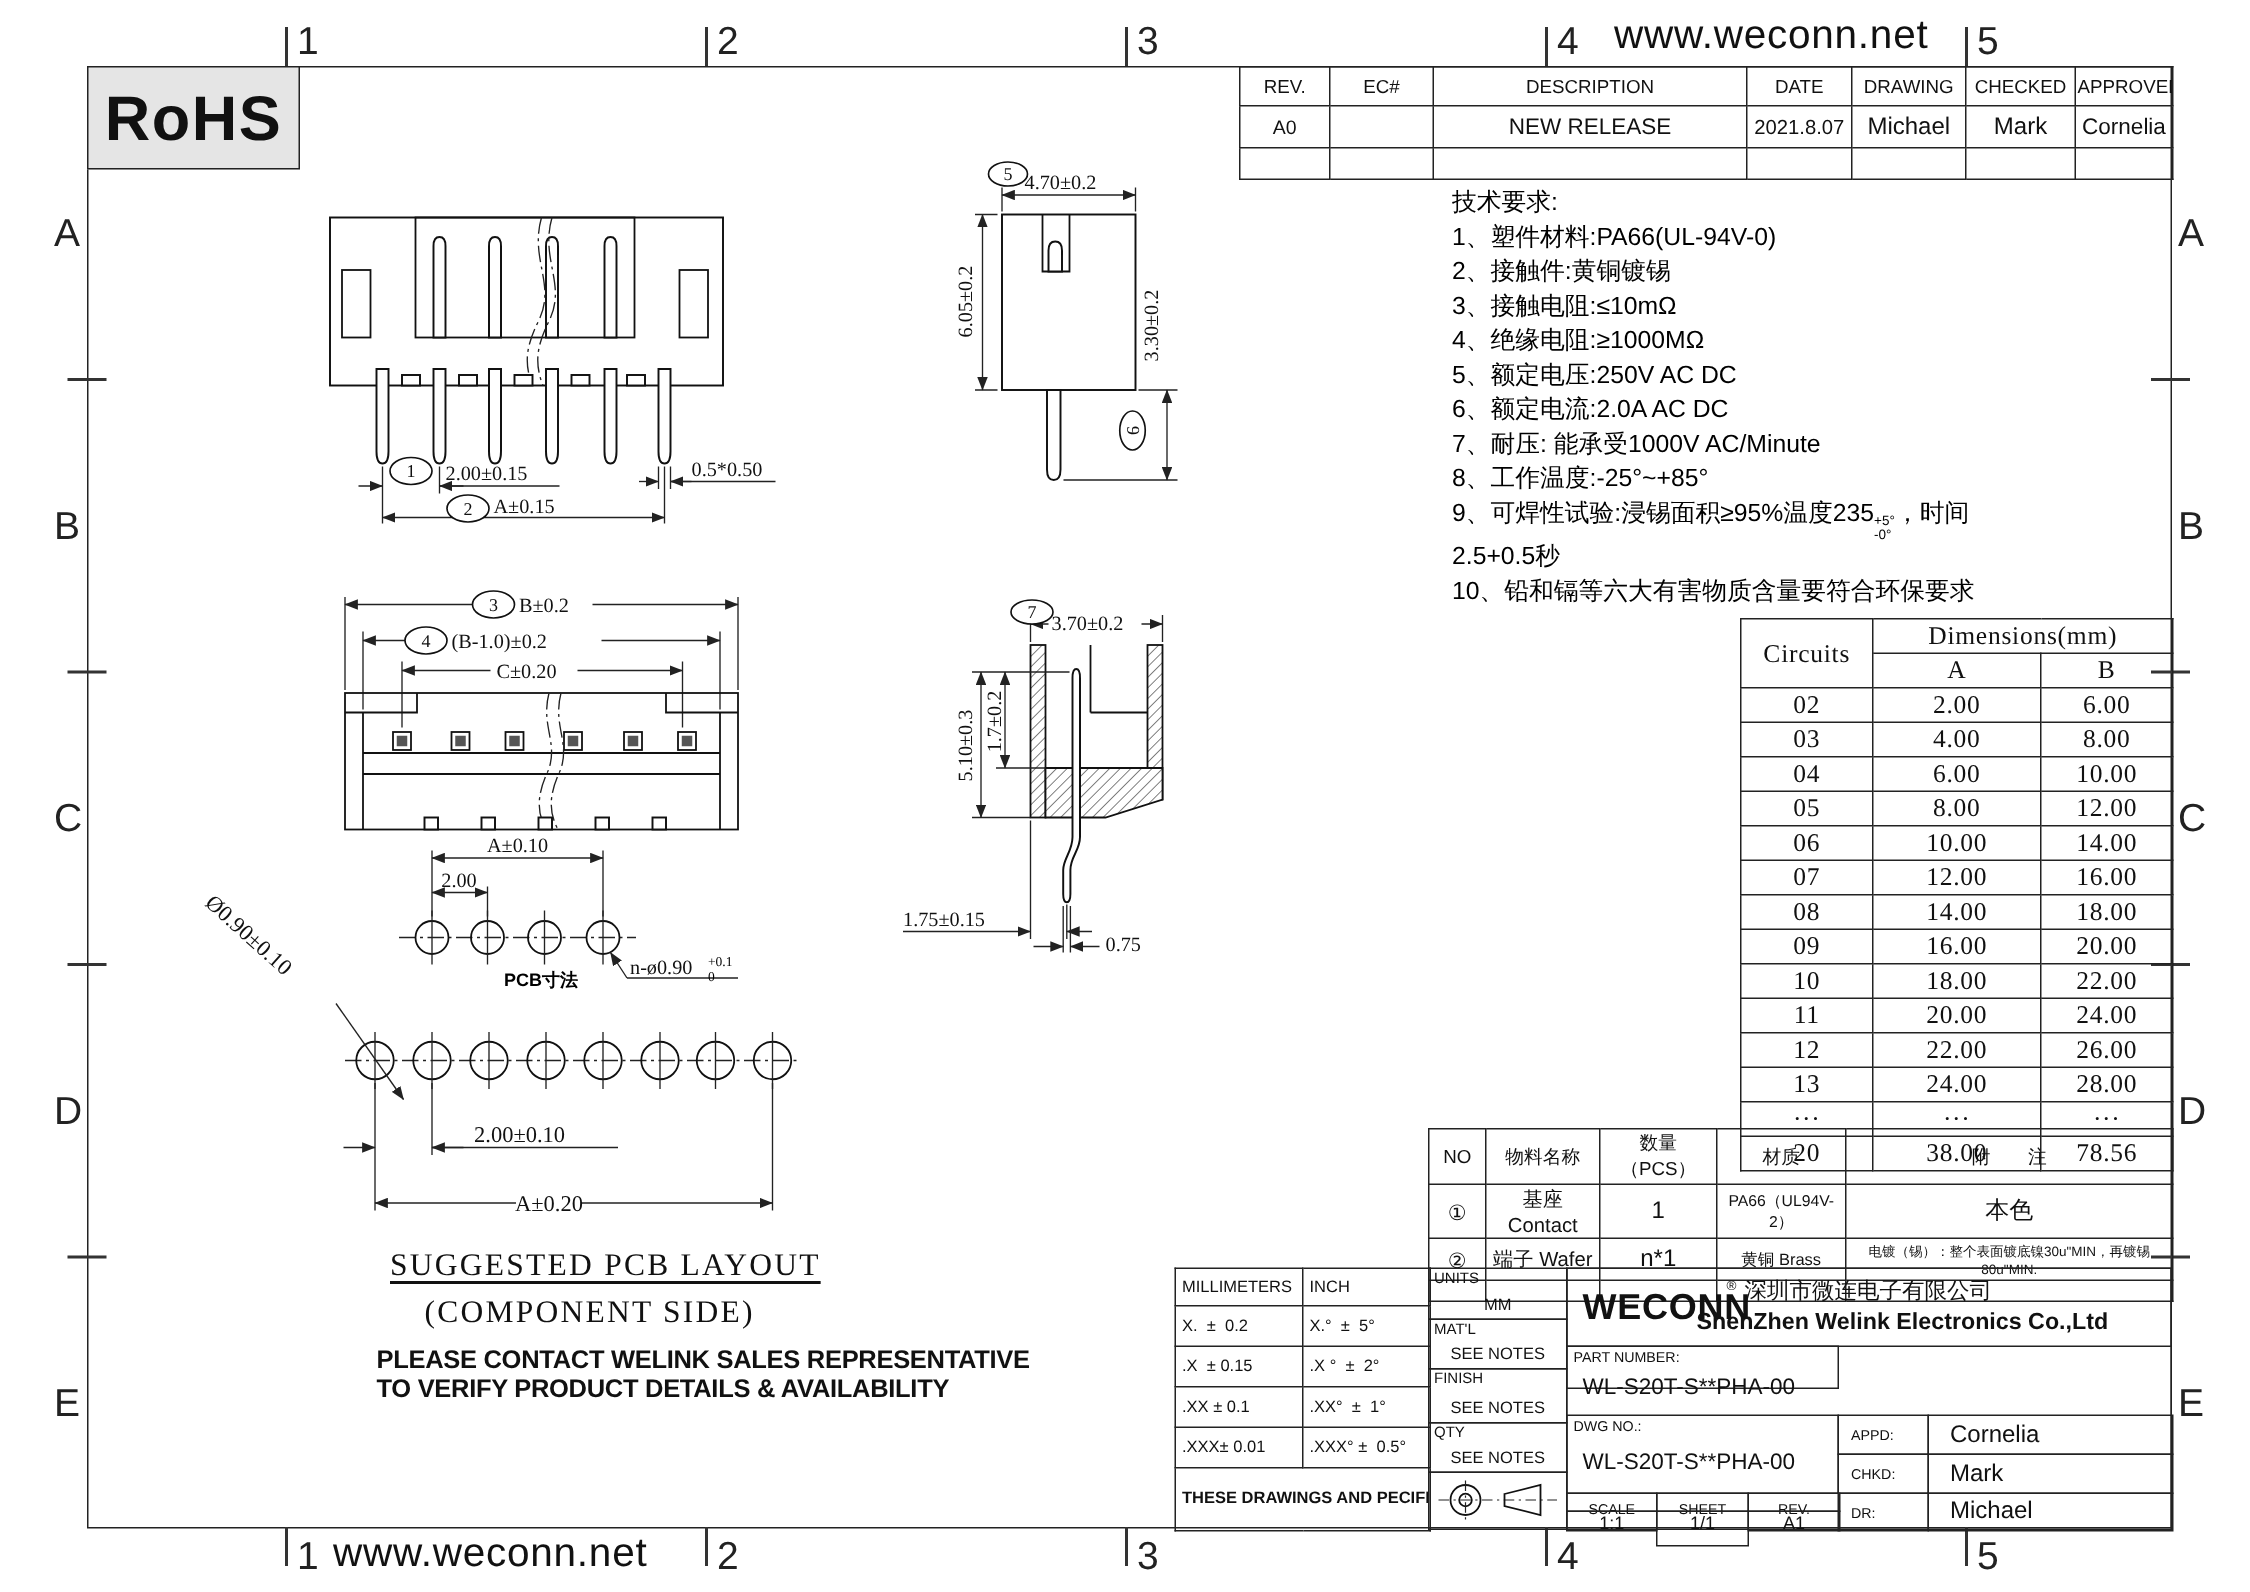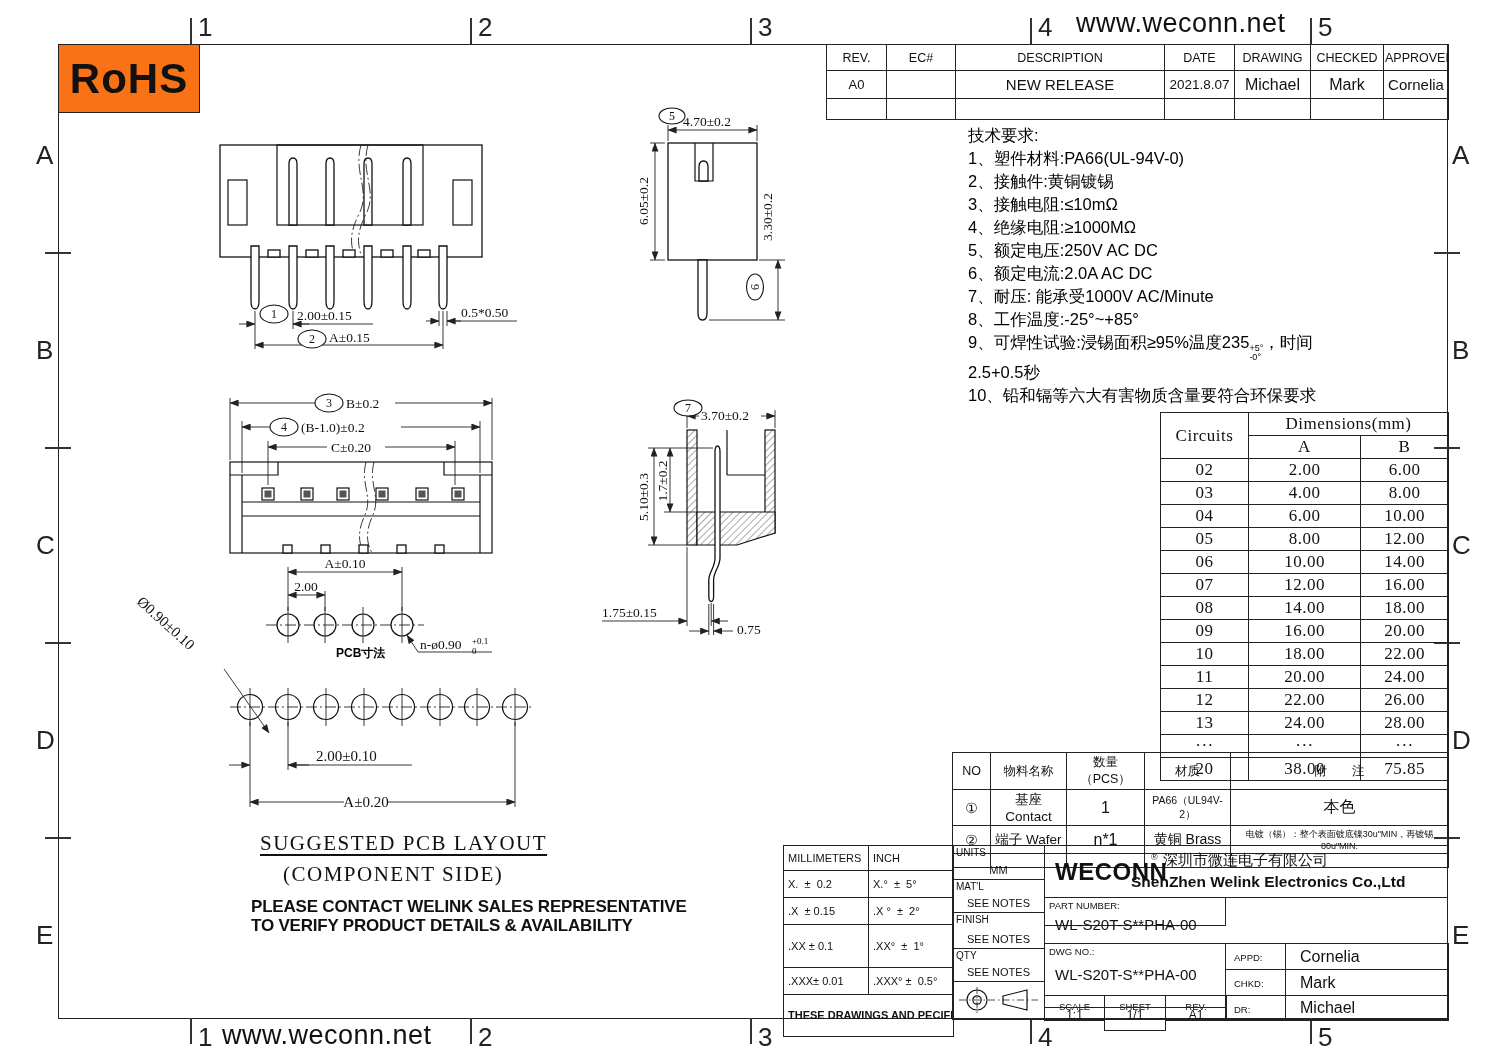--- a/index.html
+++ b/index.html
@@ -5,21 +5,21 @@
   html,body{margin:0;padding:0;background:#fff;}
   .page{position:relative;width:1500px;height:1061px;background:#fff;overflow:hidden;
         font-family:"Liberation Sans",sans-serif;color:#111;}
   .abs{position:absolute;}
   .frame{left:58px;top:44px;width:1388px;height:973px;border:1.6px solid #222;}
   
   .zn{font-size:26px;color:#222;}
   .tickv{width:1.5px;height:26px;background:#333;}
   .tickh{height:1.5px;width:26px;background:#333;}
   .url{font-size:27px;letter-spacing:.5px;color:#111;}
-  .rohs{left:58px;top:44px;width:140px;height:67px;border:1.6px solid #222;background:#f97316;
+  .rohs{left:58px;top:44px;width:140px;height:67px;border:1.6px solid #222;background:#e5e5e5;
         display:flex;align-items:center;justify-content:center;font-size:42px;font-weight:700;letter-spacing:1px;}
   
   table{border-collapse:collapse;table-layout:fixed;}
   td{border:1px solid #222;overflow:hidden;vertical-align:middle;}
   .rev-table{left:826px;top:44px;}
   .rev-table td{text-align:center;}
   .rev-h{font-size:12.5px;}
   .rev-v{font-size:15px;}
   .dim-table{left:1160px;top:412px;}
   .dim-table td{text-align:center;font-family:"Liberation Serif","DejaVu Serif",serif;font-size:17px;letter-spacing:.5px;}
@@ -269,21 +269,21 @@
 
         <tr style="height:21px">
           <td>···</td>
           <td>···</td>
           <td>···</td>
         </tr>
 
         <tr style="height:21px">
           <td>20</td>
           <td>38.00</td>
-          <td>75.85</td>
+          <td>78.56</td>
         </tr>
       </tbody>
   </table>
 
   <table class="abs parts-table" style="width:496px">
     <colgroup>
         <col style="width:38px">
         <col style="width:76px">
         <col style="width:78px">
         <col style="width:86px">
@@ -301,21 +301,21 @@
       <td style="font-size:14px">①</td>
       <td style="font-size:13.5px">基座 Contact</td>
       <td style="font-size:16px">1</td>
       <td style="font-size:10.5px">PA66（UL94V-2）</td>
       <td style="font-size:16px">本色</td>
     </tr>
     <tr style="height:28px">
       <td style="font-size:14px">②</td>
       <td style="font-size:13.5px">端子 Wafer</td>
       <td style="font-size:16px">n*1</td>
-      <td style="font-size:14px">黄铜 Brass</td>
+      <td style="font-size:11px">黄铜 Brass</td>
       <td style="font-size:9px">电镀（锡）：整个表面镀底镍30u"MIN，再镀锡80u"MIN.</td>
     </tr>
     <tr style="height:14px">
       <td></td>
           <td></td>
       <td></td>
           <td></td>
       <td></td>
     </tr>
   </tbody>
@@ -332,21 +332,21 @@
       <td class="tol-h">INCH</td>
     </tr>
     <tr style="height:27px">
       <td>X.  ±  0.2</td>
       <td>X.°  ±  5°</td>
     </tr>
     <tr style="height:27px">
       <td>.X  ± 0.15</td>
       <td>.X °  ±  2°</td>
     </tr>
-    <tr style="height:43px">
+    <tr style="height:27px">
       <td>.XX ± 0.1</td>
       <td>.XX°  ±  1°</td>
     </tr>
     <tr style="height:27px">
       <td>.XXX± 0.01</td>
       <td>.XXX° ±  0.5°</td>
     </tr>
     <tr style="height:42px">
       <td colspan="2" class="disc">THESE DRAWINGS AND PECIFICATION  ARE Welink ShenZhen Welink Electronics Co.,Ltd  COPIED OR USED IN ANY MANNER WITHOUT Welink ShenZhen Welink Electronics Co.,Ltd</td>
     </tr>

